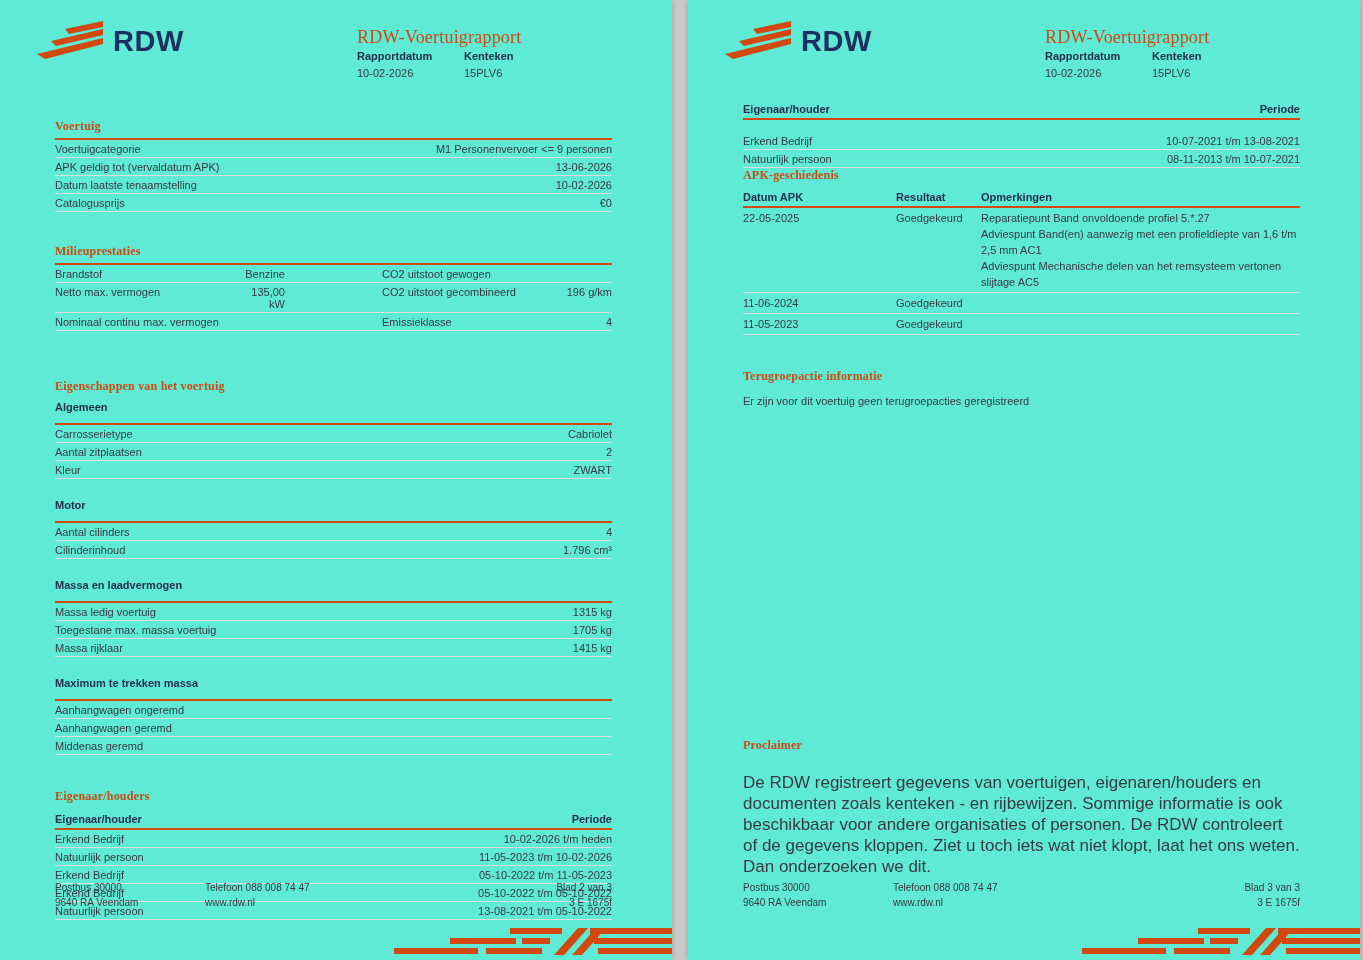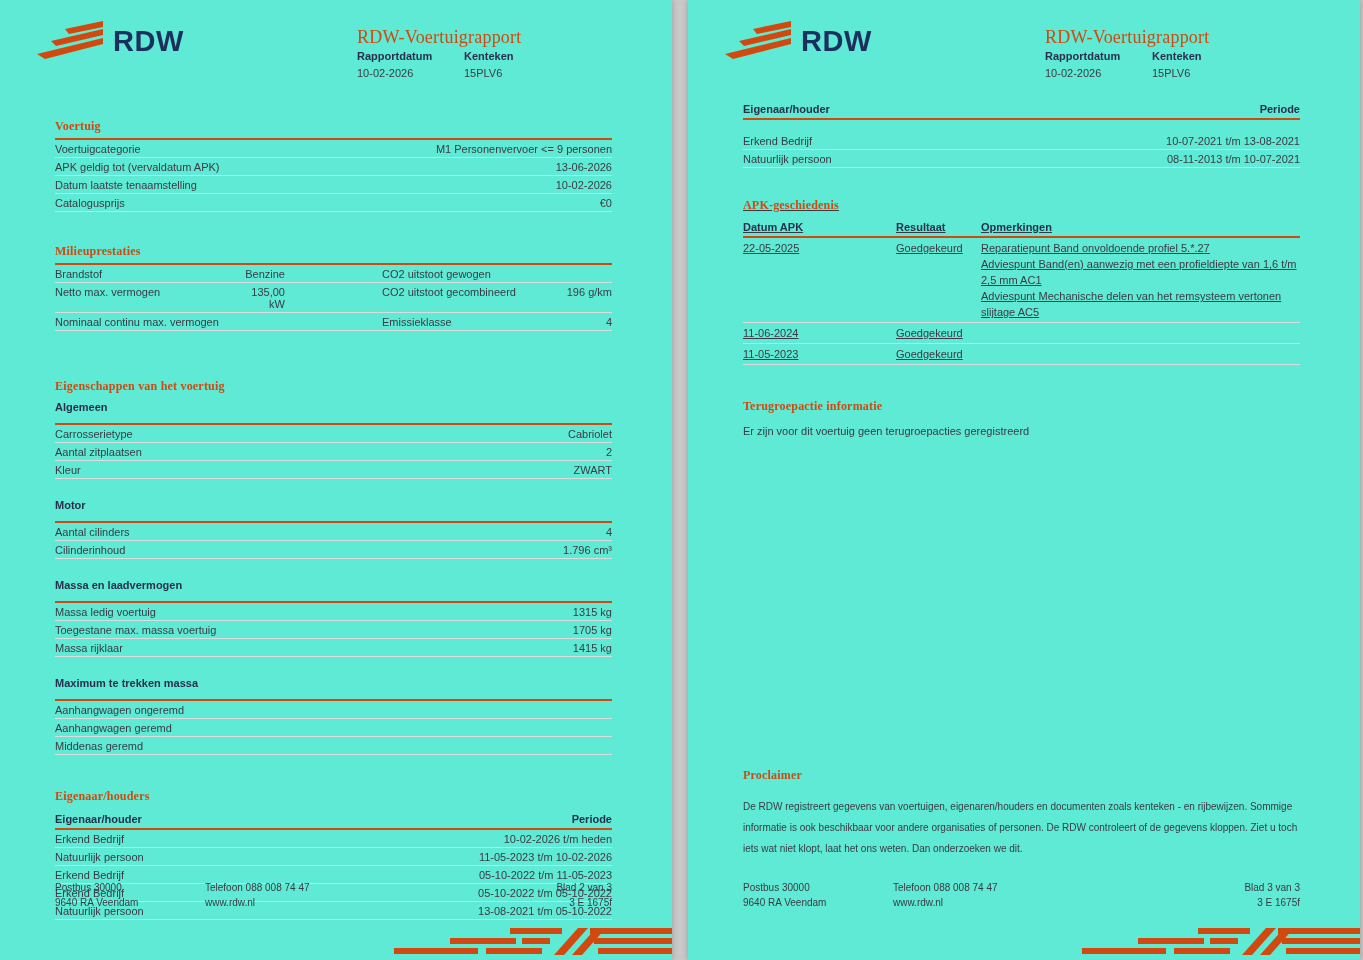--- a/index.html
+++ b/index.html
@@ -74,35 +74,35 @@
   }
   .mt-voertuig{margin-top:40px;}
   .mt-milieu{margin-top:32px;}
   .mt-eig{margin-top:48px;}
   .mt-eighouders{margin-top:34px;}
   .eigenaar-head-gap{margin-top:9px;}
 
   
   .mt-eigcont{margin-top:24px;}
   .p2-gap{height:12px;}
-  .mt-apk{margin-top:30px;text-decoration:underline;}
+  .mt-apk{}
   .apk-head{
     display:grid;grid-template-columns:153px 85px 1fr;
     font-size:11px;font-weight:bold;color:var(--head);
     border-bottom:2px solid var(--accent);padding-bottom:3px;margin-top:8px;
   }
   .apk-row{
     display:grid;grid-template-columns:153px 85px 1fr;
     font-size:11px;line-height:16px;
     border-bottom:1px solid var(--line);padding:2px 0;
   }
   .mt-terug{margin-top:34px;}
   .note-text{font-size:11px;margin-top:10px;line-height:14px;}
   .mt-proc{margin-top:330px;}
-  .proclaimer-text{font-size:10px;line-height:21px;margin-top:13px;max-width:560px;}
+  .proclaimer-text{font-size:17px;line-height:21px;margin-top:19px;max-width:560px;}
 
   
   .footer{
     position:absolute;left:55px;right:60px;top:880px;
     display:flex;font-size:10px;line-height:15px;color:var(--ink);
   }
   .f-col1{width:150px;}
   .f-col2{flex:1;}
   .f-col3{text-align:right;}
   .f-link{color:var(--ink);text-decoration:none;}

